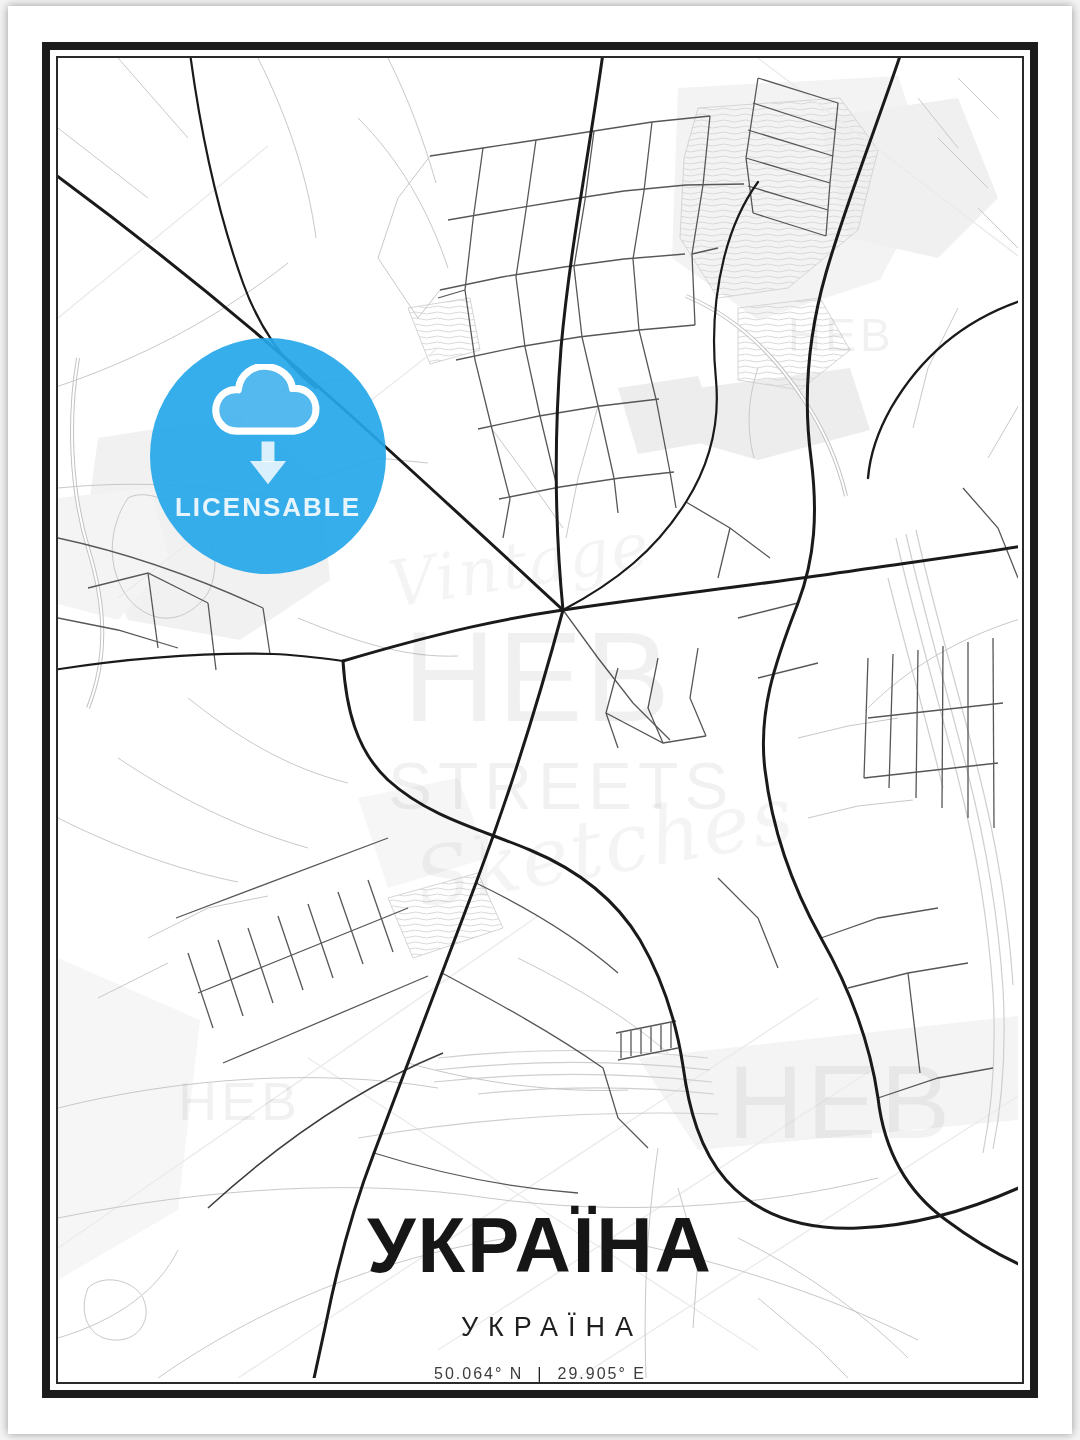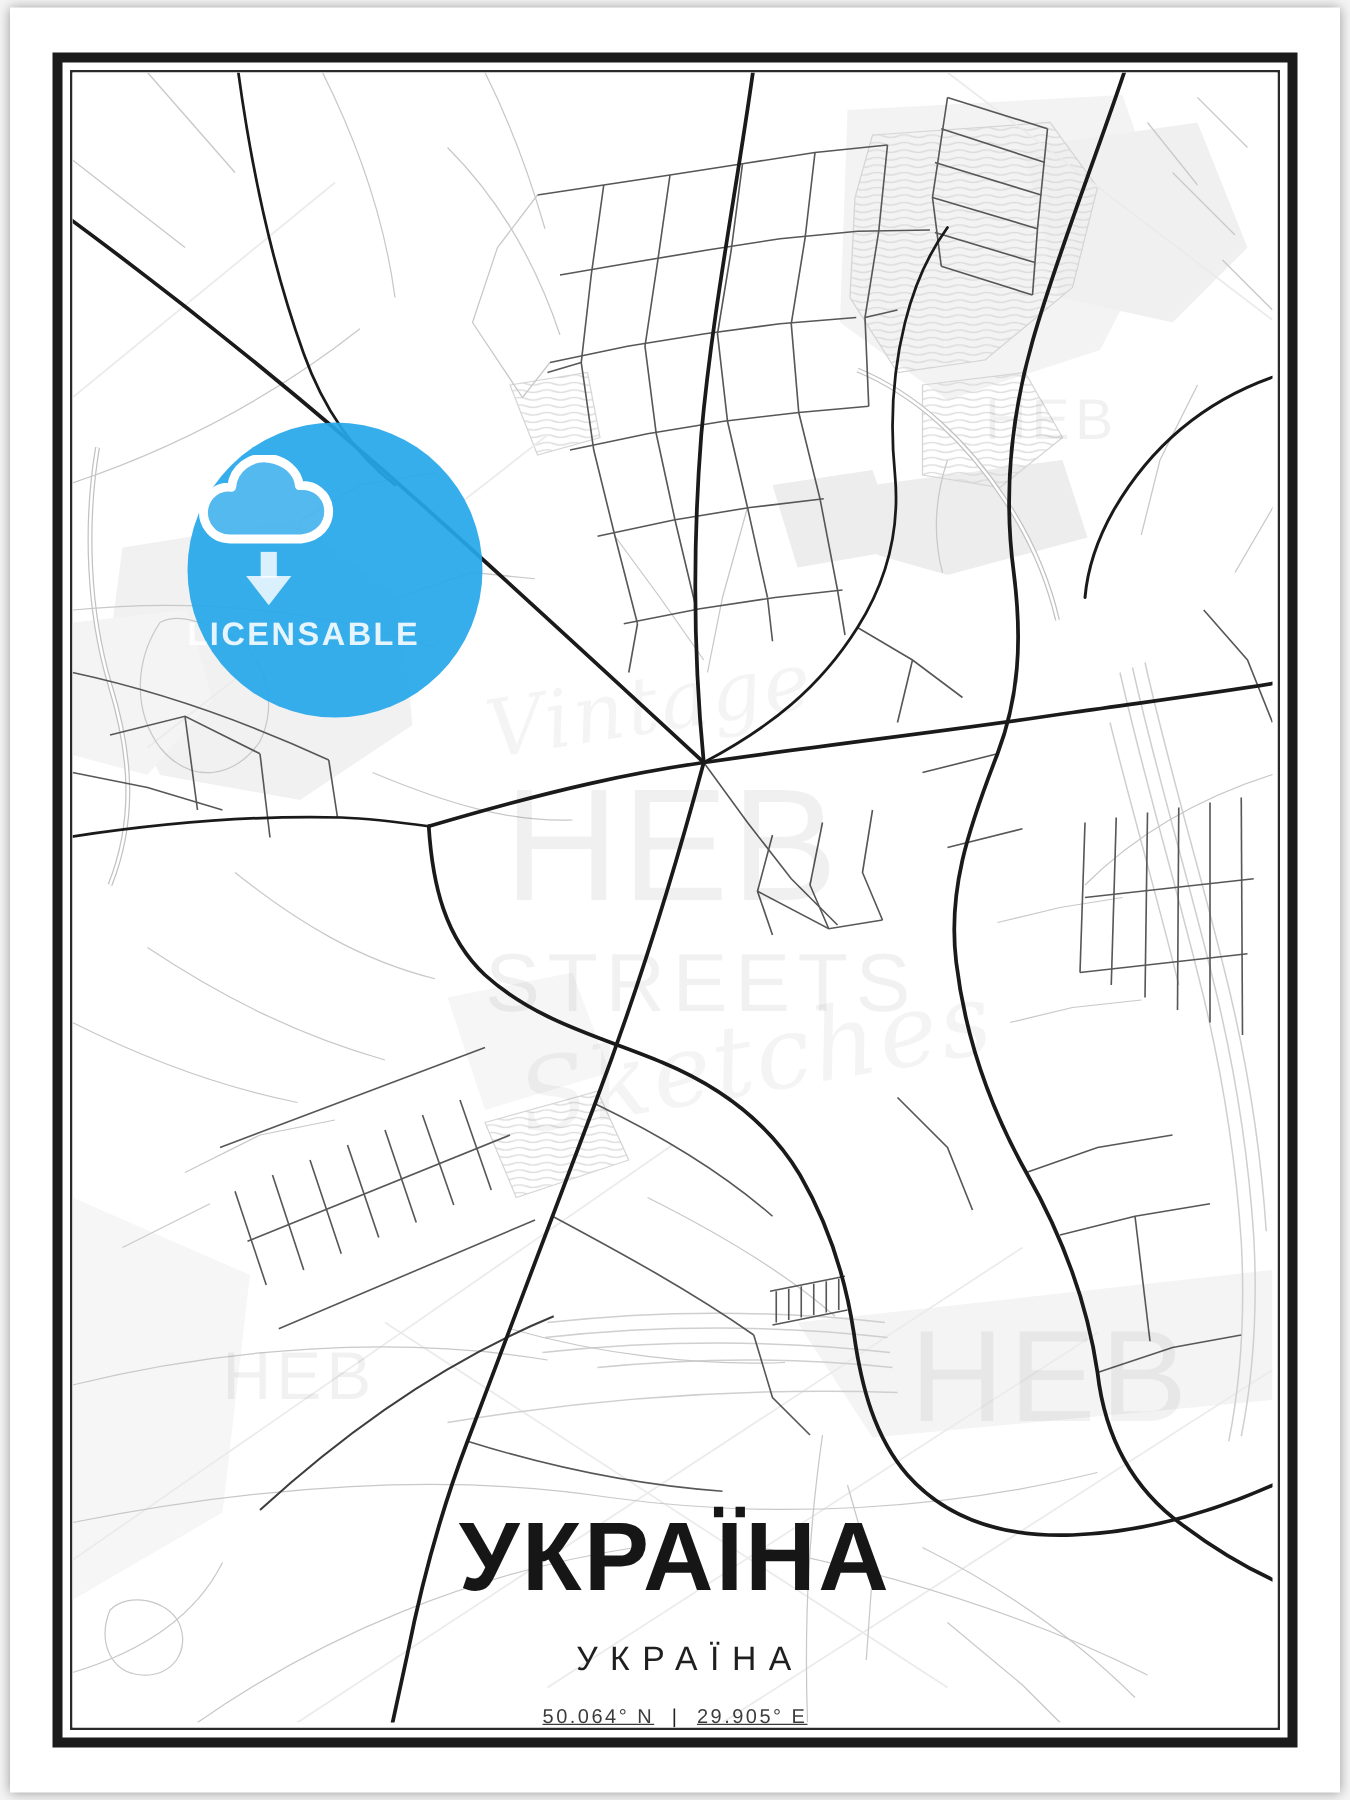--- a/index.html
+++ b/index.html
@@ -24,30 +24,30 @@
   .wm-brand-center  { left:345px; top:545px; font-size:128px; letter-spacing:2px; color:rgba(0,0,0,0.06); }
   .wm-word-center   { left:330px; top:690px; font-size:66px; letter-spacing:6px; }
   .wm-script-bottom { left:355px; top:742px; font-size:80px; transform:rotate(-10deg); }
   .wm-brand-tr { left:730px; top:250px;  font-size:46px; }
   .wm-brand-bl { left:120px; top:1012px; font-size:54px; }
   .wm-brand-br { left:670px; top:985px;  font-size:104px; color:rgba(0,0,0,0.05); }
 
   
   .badge { position:absolute; left:92px; top:280px; width:236px; height:236px;
            border-radius:50%; background:rgba(38,167,234,0.92);
-           display:flex; flex-direction:column; cursor:pointer; }
+           display:flex; flex-direction:column; align-items:center; cursor:pointer; }
   .badge svg { margin-top:26px; }
   .badge-label { margin-top:4px; color:rgba(255,255,255,0.88); font-weight:bold;
                  font-size:26px; letter-spacing:2px; }
 
   
   .title-block { position:absolute; left:0; right:0; top:1148px; text-align:center; }
   .city-title { font-size:78px; font-weight:bold; color:#161616; letter-spacing:2px; line-height:1; }
   .country-subtitle { margin-top:28px; font-size:27px; font-weight:normal; color:#1f1f1f; letter-spacing:10px;padding-left:24px; }
-  .coords { margin-top:22px; font-size:16px; color:#3c3c3c; letter-spacing:2px;text-decoration:underline; }
+  .coords { margin-top:22px; font-size:16px; color:#3c3c3c; letter-spacing:2px; }
   .coords .sep { display:inline-block; margin:0 14px; color:#222; }
 </style>
 </head>
 <body>
 
 <div class="stage">
  <div class="poster">
 
   <div class="frame-outer">
    <div class="frame-inner">

